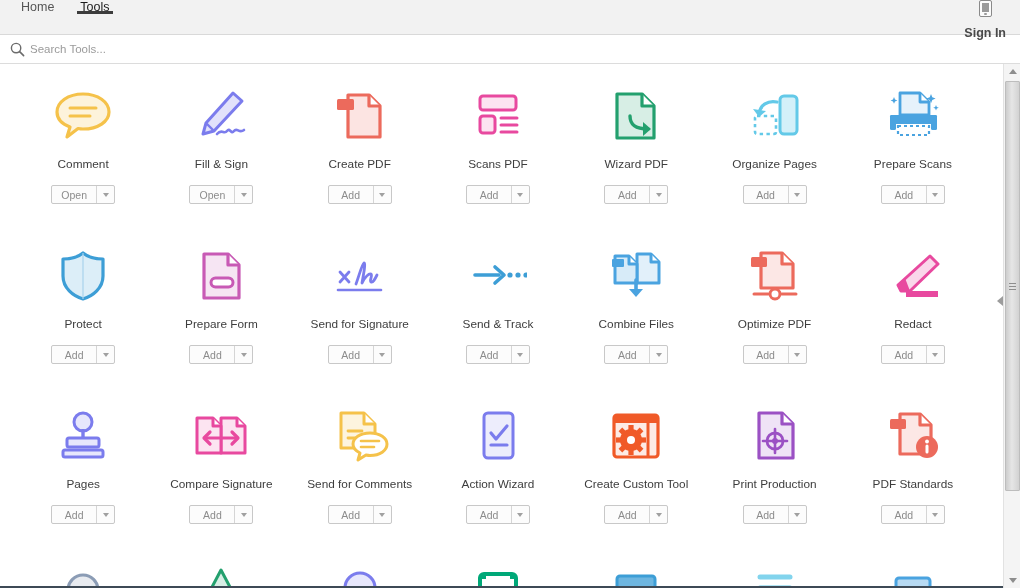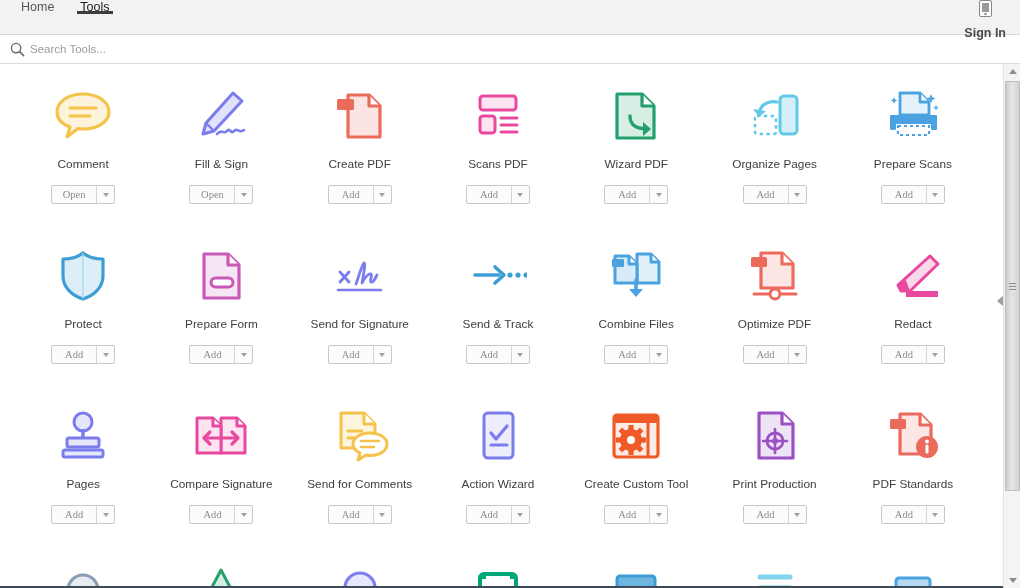--- a/index.html
+++ b/index.html
@@ -132,21 +132,20 @@
     cursor: default;
   }
   .split-btn {
     margin-top: 14px;
     display: flex;
     height: 19px;
     border: 1px solid #c8c8c8;
     border-radius: 2px;
     background: #fcfcfc;
     overflow: hidden;
-    font-family: Liberation Serif, serif;
   }
   .split-btn .main {
     display: flex; align-items: center; justify-content: center;
     min-width: 44px;
     padding: 0 7px;
     font-size: 10.5px;
     color: #8c8c8c;
     cursor: default;
   }
   .split-btn .arrow {

